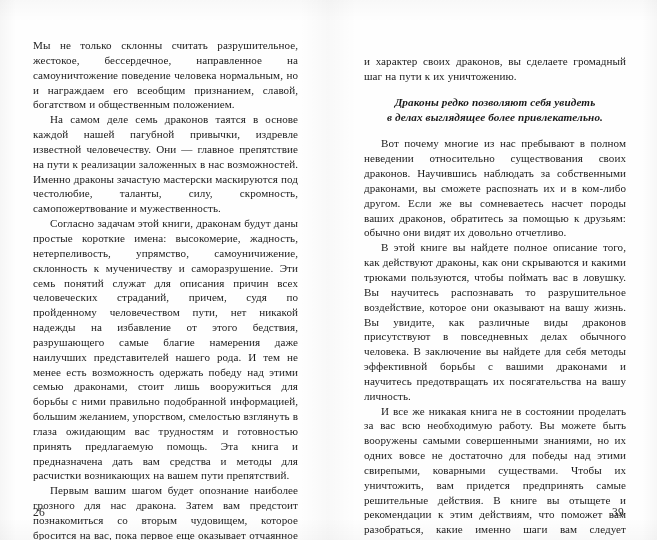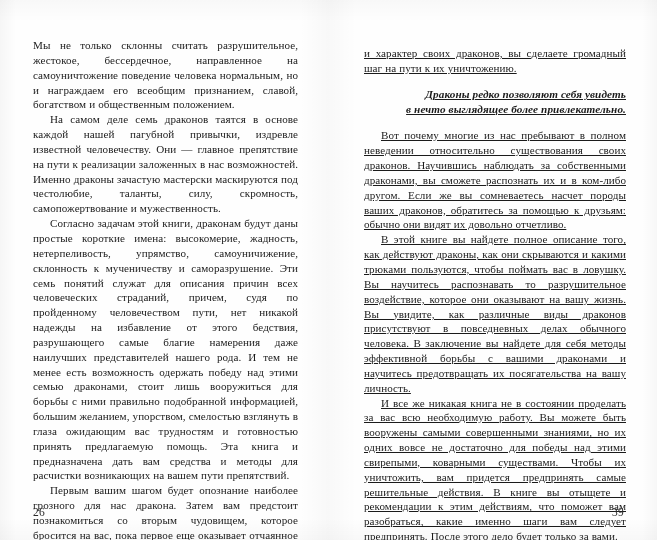--- a/index.html
+++ b/index.html
@@ -46,21 +46,21 @@
         rgba(0,0,0,0.000) 518px,
         rgba(0,0,0,0.022) 540px);
   }
 
   .page {
     position: relative;
     box-sizing: border-box;
     height: 540px;
   }
   .page-left  { width: 328px; padding: 0 0 0 33px; }
-  .page-right { width: 329px; padding: 8px 31px 0 36px; text-decoration: underline; }
+  .page-right { width: 329px; padding: 16px 31px 0 36px; }
 
   .textblock {
     padding-top: 38px;
     width: 265px;
   }
   .page-right .textblock { width: 262px; }
 
   p.body {
     margin: 0;
     font-size: 11.1px;
@@ -75,21 +75,21 @@
 
   .epigraph {
     margin: 11.5px 0 12px 0;
     font-size: 11.2px;
     line-height: 14.6px;
     text-align: center;
     font-style: italic;
     font-weight: bold;
     letter-spacing: 0.1px;
   }
-  .epigraph .ln { display: block; white-space: nowrap; text-align: right; }
+  .epigraph .ln { display: block; white-space: nowrap; }
 
   .folio {
     position: absolute;
     bottom: 22px;
     font-size: 11.5px;
     line-height: 1;
     color: #2a2a2a;
     letter-spacing: 0.3px;
   }
   .folio-left  { left: 33px; }
@@ -109,21 +109,21 @@
     </div>
     <div class="folio folio-left">26</div>
   </div>
 
   <div class="page page-right">
     <div class="textblock">
       <p class="body first">и характер своих драконов, вы сделаете громадный шаг на пути к их уничтожению.</p>
 
       <div class="epigraph">
         <span class="ln">Драконы редко позволяют себя увидеть</span>
-        <span class="ln">в нечто выглядящее более привлекательно.</span>
+        <span class="ln">в делах выглядящее более привлекательно.</span>
       </div>
 
       <p class="body">Вот почему многие из нас пребывают в полном неведении относительно существования своих драконов. Научившись наблюдать за собственными драконами, вы сможете распознать их и в ком-либо другом. Если же вы сомневаетесь насчет породы ваших драконов, обратитесь за помощью к друзьям: обычно они видят их довольно отчетливо.</p>
       <p class="body">В этой книге вы найдете полное описание того, как действуют драконы, как они скрываются и какими трюками пользуются, чтобы поймать вас в ловушку. Вы научитесь распознавать то разрушительное воздействие, которое они оказывают на вашу жизнь. Вы увидите, как различные виды драконов присутствуют в повседневных делах обычного человека. В заключение вы найдете для себя методы эффективной борьбы с вашими драконами и научитесь предотвращать их посягательства на вашу личность.</p>
       <p class="body">И все же никакая книга не в состоянии проделать за вас всю необходимую работу. Вы можете быть вооружены самыми совершенными знаниями, но их одних вовсе не достаточно для победы над этими свирепыми, коварными существами. Чтобы их уничтожить, вам придется предпринять самые решительные действия. В книге вы отыщете и рекомендации к этим действиям, что поможет вам разобраться, какие именно шаги вам следует предпринять. После этого дело будет только за вами.</p>
     </div>
     <div class="folio folio-right">39</div>
   </div>
 
 </div>

